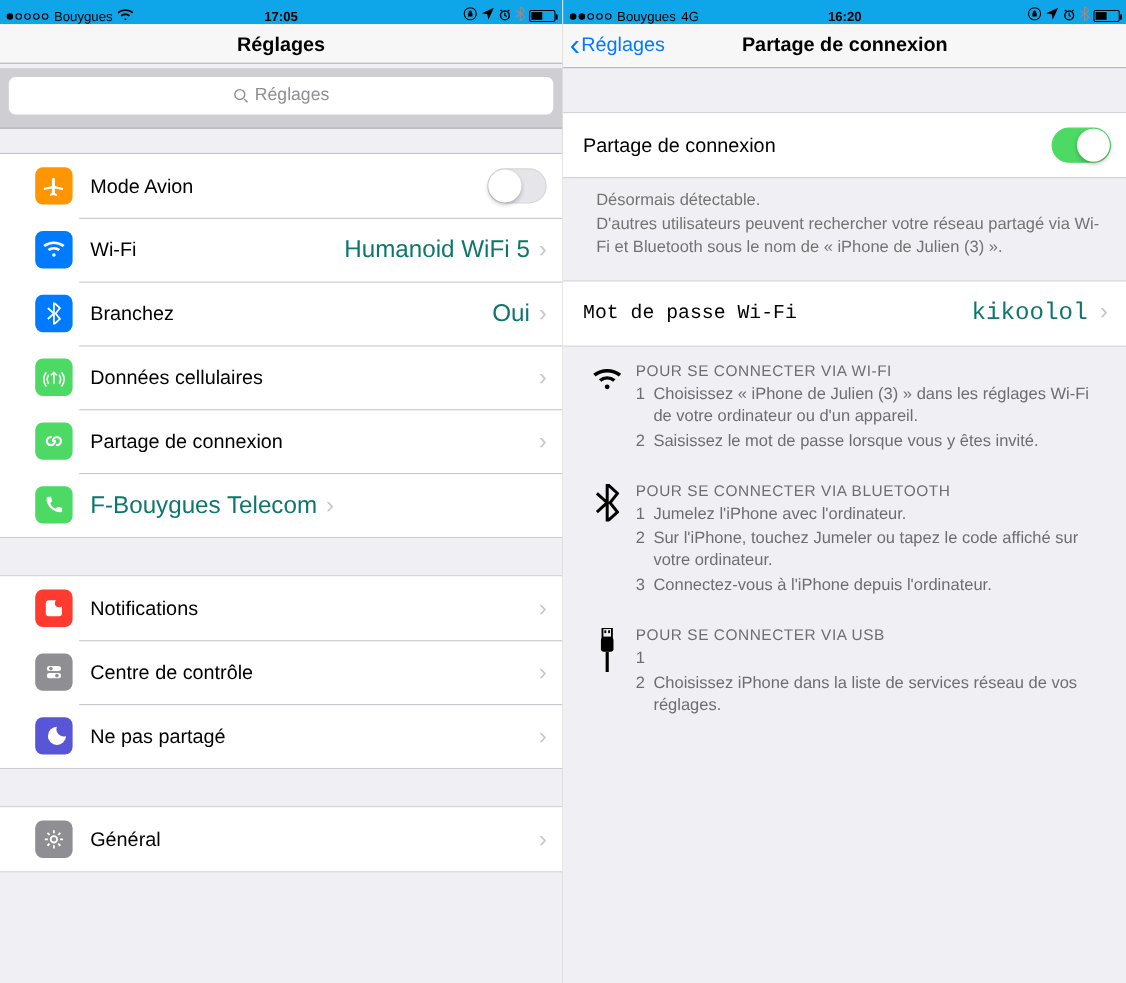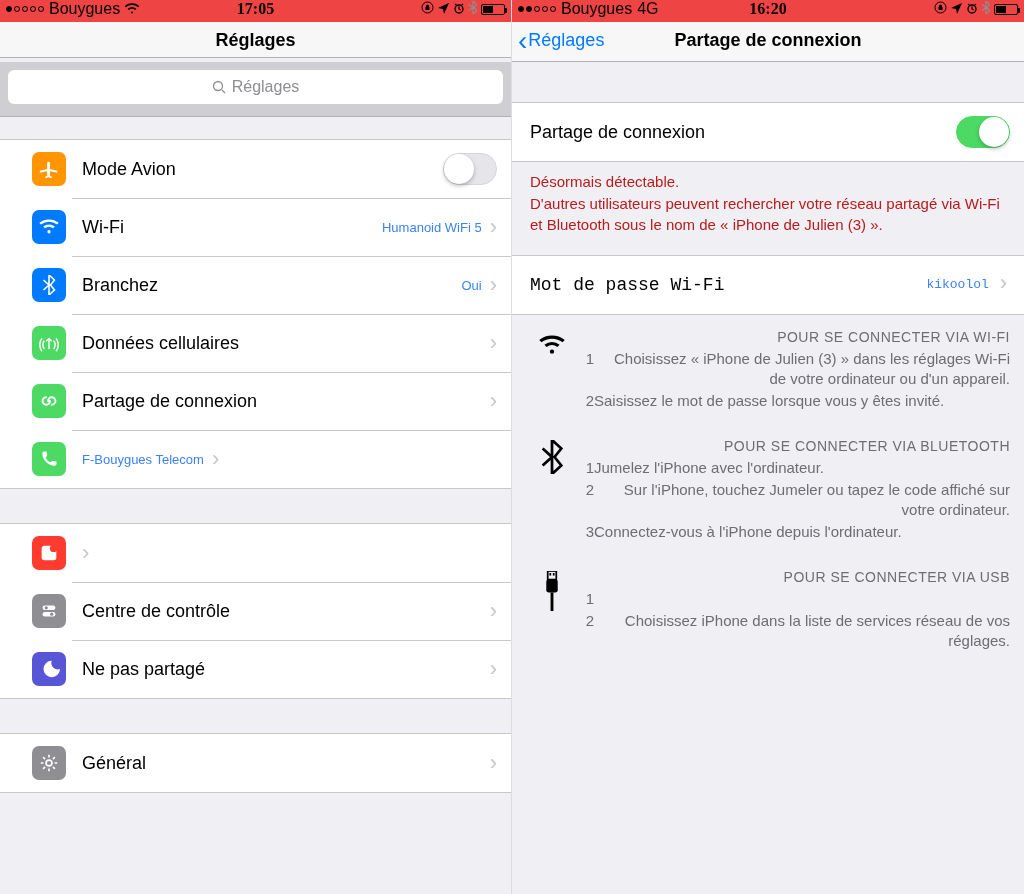--- a/index.html
+++ b/index.html
@@ -14,31 +14,31 @@
     width: 512px;
     height: 894px;
     display: flex;
     flex-direction: column;
     background: #efeff4;
     border-right: 1px solid #ddd;
   }
   
   .status-bar {
     height: 22px;
-    background: #ef4444;
+    background: #0ea5e9;
     display: flex;
-    align-items: flex-start;
-    font-size: 16px;
+    align-items: flex-end;
+    font-size: 12px;
     font-weight: 500;
     color: #000;
     padding: 0 6px;
     position: relative;
   }
   .status-left { display: flex; align-items: center; gap: 5px; }
-  .status-center { position: absolute; left: 50%; transform: translateX(-50%); font-weight: 600; font-family: Liberation Serif, serif; }
+  .status-center { position: absolute; left: 50%; transform: translateX(-50%); font-weight: 600; }
   .status-right { margin-left: auto; display: flex; align-items: center; gap: 4px; }
   .signal-dots { display: flex; gap: 2px; }
   .signal-dot { width: 6px; height: 6px; border-radius: 50%; border: 1px solid #000; }
   .signal-dot.filled { background: #000; }
   .battery {
     width: 24px; height: 11px; border: 1px solid #000; border-radius: 2px;
     position: relative; display: flex; align-items: center; padding: 1px;
   }
   .battery::after { content: ""; position: absolute; right: -3px; top: 3px; width: 2px; height: 5px; background: #000; border-radius: 0 1px 1px 0; }
   .battery-fill { background: #000; height: 100%; width: 50%; }
@@ -77,36 +77,36 @@
     content: ""; position: absolute; left: 72px; right: 0; top: 0;
     height: 1px; background: #c8c7cc;
   }
   .row.no-icon { padding-left: 18px; }
   .row .icon {
     width: 34px; height: 34px; border-radius: 7px;
     display: flex; align-items: center; justify-content: center;
     margin-right: 16px; flex-shrink: 0;
   }
   .row .label { font-size: 18px; color: #000; flex: 1; }
-  .row .value { font-size: 13px; color: #3b82f6; margin-right: 8px; text-align: right; }
+  .row .value { font-size: 22px; color: #0f766e; margin-right: 8px; text-align: right; }
   .row .chev-right { color: #c7c7cc; font-size: 22px; margin-right: 14px; flex-shrink: 0; }
   .switch {
     width: 54px; height: 32px; border-radius: 16px; background: #e5e5ea;
     position: relative; margin-right: 14px; flex-shrink: 0; border: 1px solid #d7d7db;
   }
   .switch .knob {
     width: 30px; height: 30px; border-radius: 50%; background: #fff;
     position: absolute; top: 0; left: 0; box-shadow: 0 2px 4px rgba(0,0,0,.25);
   }
   .switch.on { background: #4cd964; border-color: #4cd964; }
   .switch.on .knob { left: auto; right: 0; }
 
   
-  .footer-blurb { padding: 10px 18px 14px 18px; font-size: 15px; color: #b91c1c; line-height: 1.35; }
-  .info-section { display: flex; padding: 14px 14px 10px 14px; text-align: right; }
+  .footer-blurb { padding: 10px 18px 14px 30px; font-size: 15px; color: #737373; line-height: 1.35; }
+  .info-section { display: flex; padding: 14px 14px 10px 14px; }
   .info-icon { width: 52px; display: flex; justify-content: center; padding-top: 2px; color: #000; }
   .info-body { flex: 1; }
   .info-title { font-size: 14px; letter-spacing: .5px; color: #6d6d72; margin-bottom: 4px; }
   .info-step { font-size: 15px; color: #6d6d72; display: flex; margin-bottom: 2px; line-height: 1.35; }
   .info-step .num { width: 16px; flex-shrink: 0; }
 
   
   .bg-orange { background: #ff9500; }
   .bg-blue { background: #007aff; }
   .bg-green { background: #4cd964; }
@@ -248,20 +248,21 @@
   </div>
 
   <div class="group">
     <div class="row">
       <span class="icon bg-red">
         <svg width="22" height="22" viewBox="0 0 24 24">
             <rect x="4" y="4" width="16" height="16" rx="3" fill="#fff"></rect>
             <circle cx="17" cy="7" r="4" fill="#ff3b30"></circle>
           </svg>
       </span>
+      <span class="label">Notifications</span>
       <span class="chev-right">›</span>
     </div>
     <div class="row">
       <span class="icon bg-grey">
         <svg width="22" height="22" viewBox="0 0 24 24">
             <rect x="5" y="6" width="14" height="5" rx="2.5" fill="#fff"></rect>
             <circle cx="9" cy="8.5" r="1.8" fill="#8e8e93"></circle>
             <rect x="5" y="13" width="14" height="5" rx="2.5" fill="#fff"></rect>
             <circle cx="15" cy="15.5" r="1.8" fill="#8e8e93"></circle>
           </svg>

